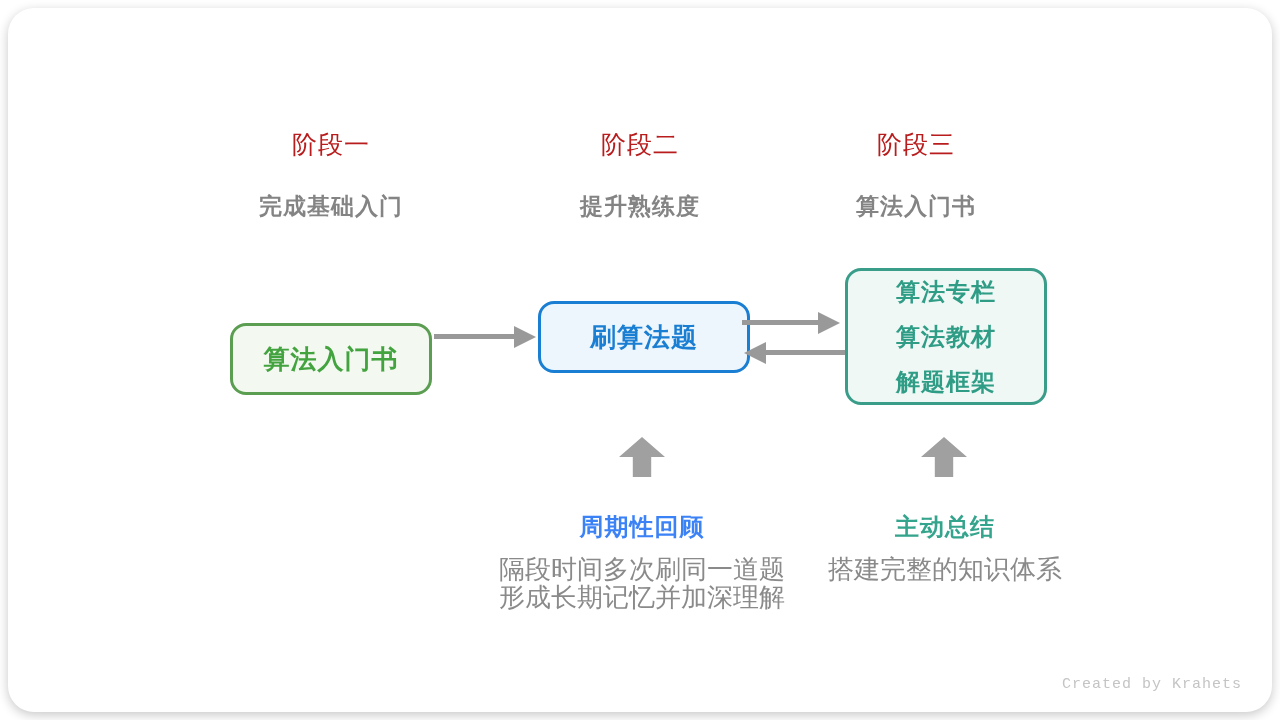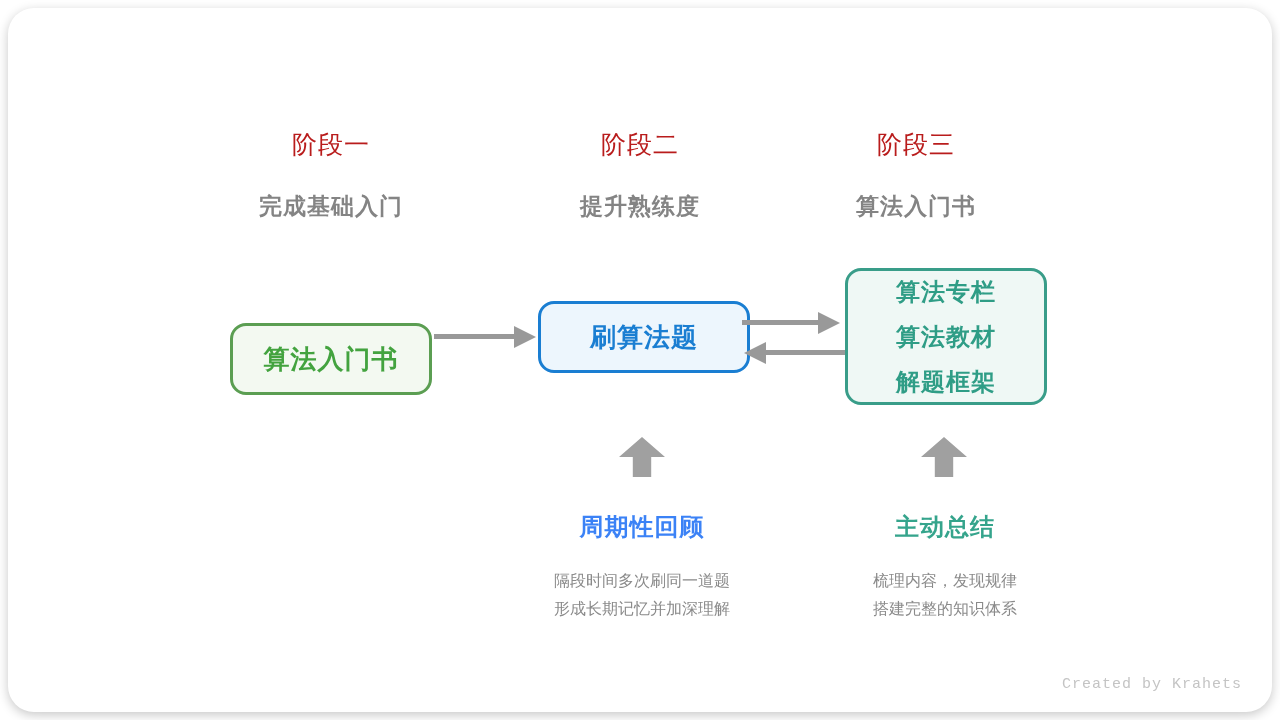--- a/index.html
+++ b/index.html
@@ -75,22 +75,22 @@
   
   .annotation { width: 320px; text-align: center; }
   .annotation-title {
     font-size: 24px;
     font-weight: bold;
     letter-spacing: 1px;
   }
   .annotation-title.blue { color: #3b82f6; }
   .annotation-title.teal { color: #35a48c; }
   .annotation-body {
-    margin-top: 24px;
-    font-size: 16px;
+    margin-top: 12px;
+    font-size: 26px;
     line-height: 28px;
     color: #8a8a8a;
   }
 
   .credit {
     font-family: Liberation Mono, monospace;
     font-size: 15px;
     letter-spacing: 1px;
     color: #c4c4c4;
   }
@@ -143,20 +143,19 @@
     <div class="annotation-title blue">周期性回顾</div>
     <div class="annotation-body">
       <div>隔段时间多次刷同一道题</div>
       <div>形成长期记忆并加深理解</div>
     </div>
   </div>
 
   <div class="abs annotation" style="left:777px; top:503px;">
     <div class="annotation-title teal">主动总结</div>
     <div class="annotation-body">
-      <div>梳理内容，发现规律</div>
       <div>搭建完整的知识体系</div>
     </div>
   </div>
 
   <div class="abs credit" style="right:30px; top:668px;">Created by Krahets</div>
 
 </div>
 
 </body></html>

